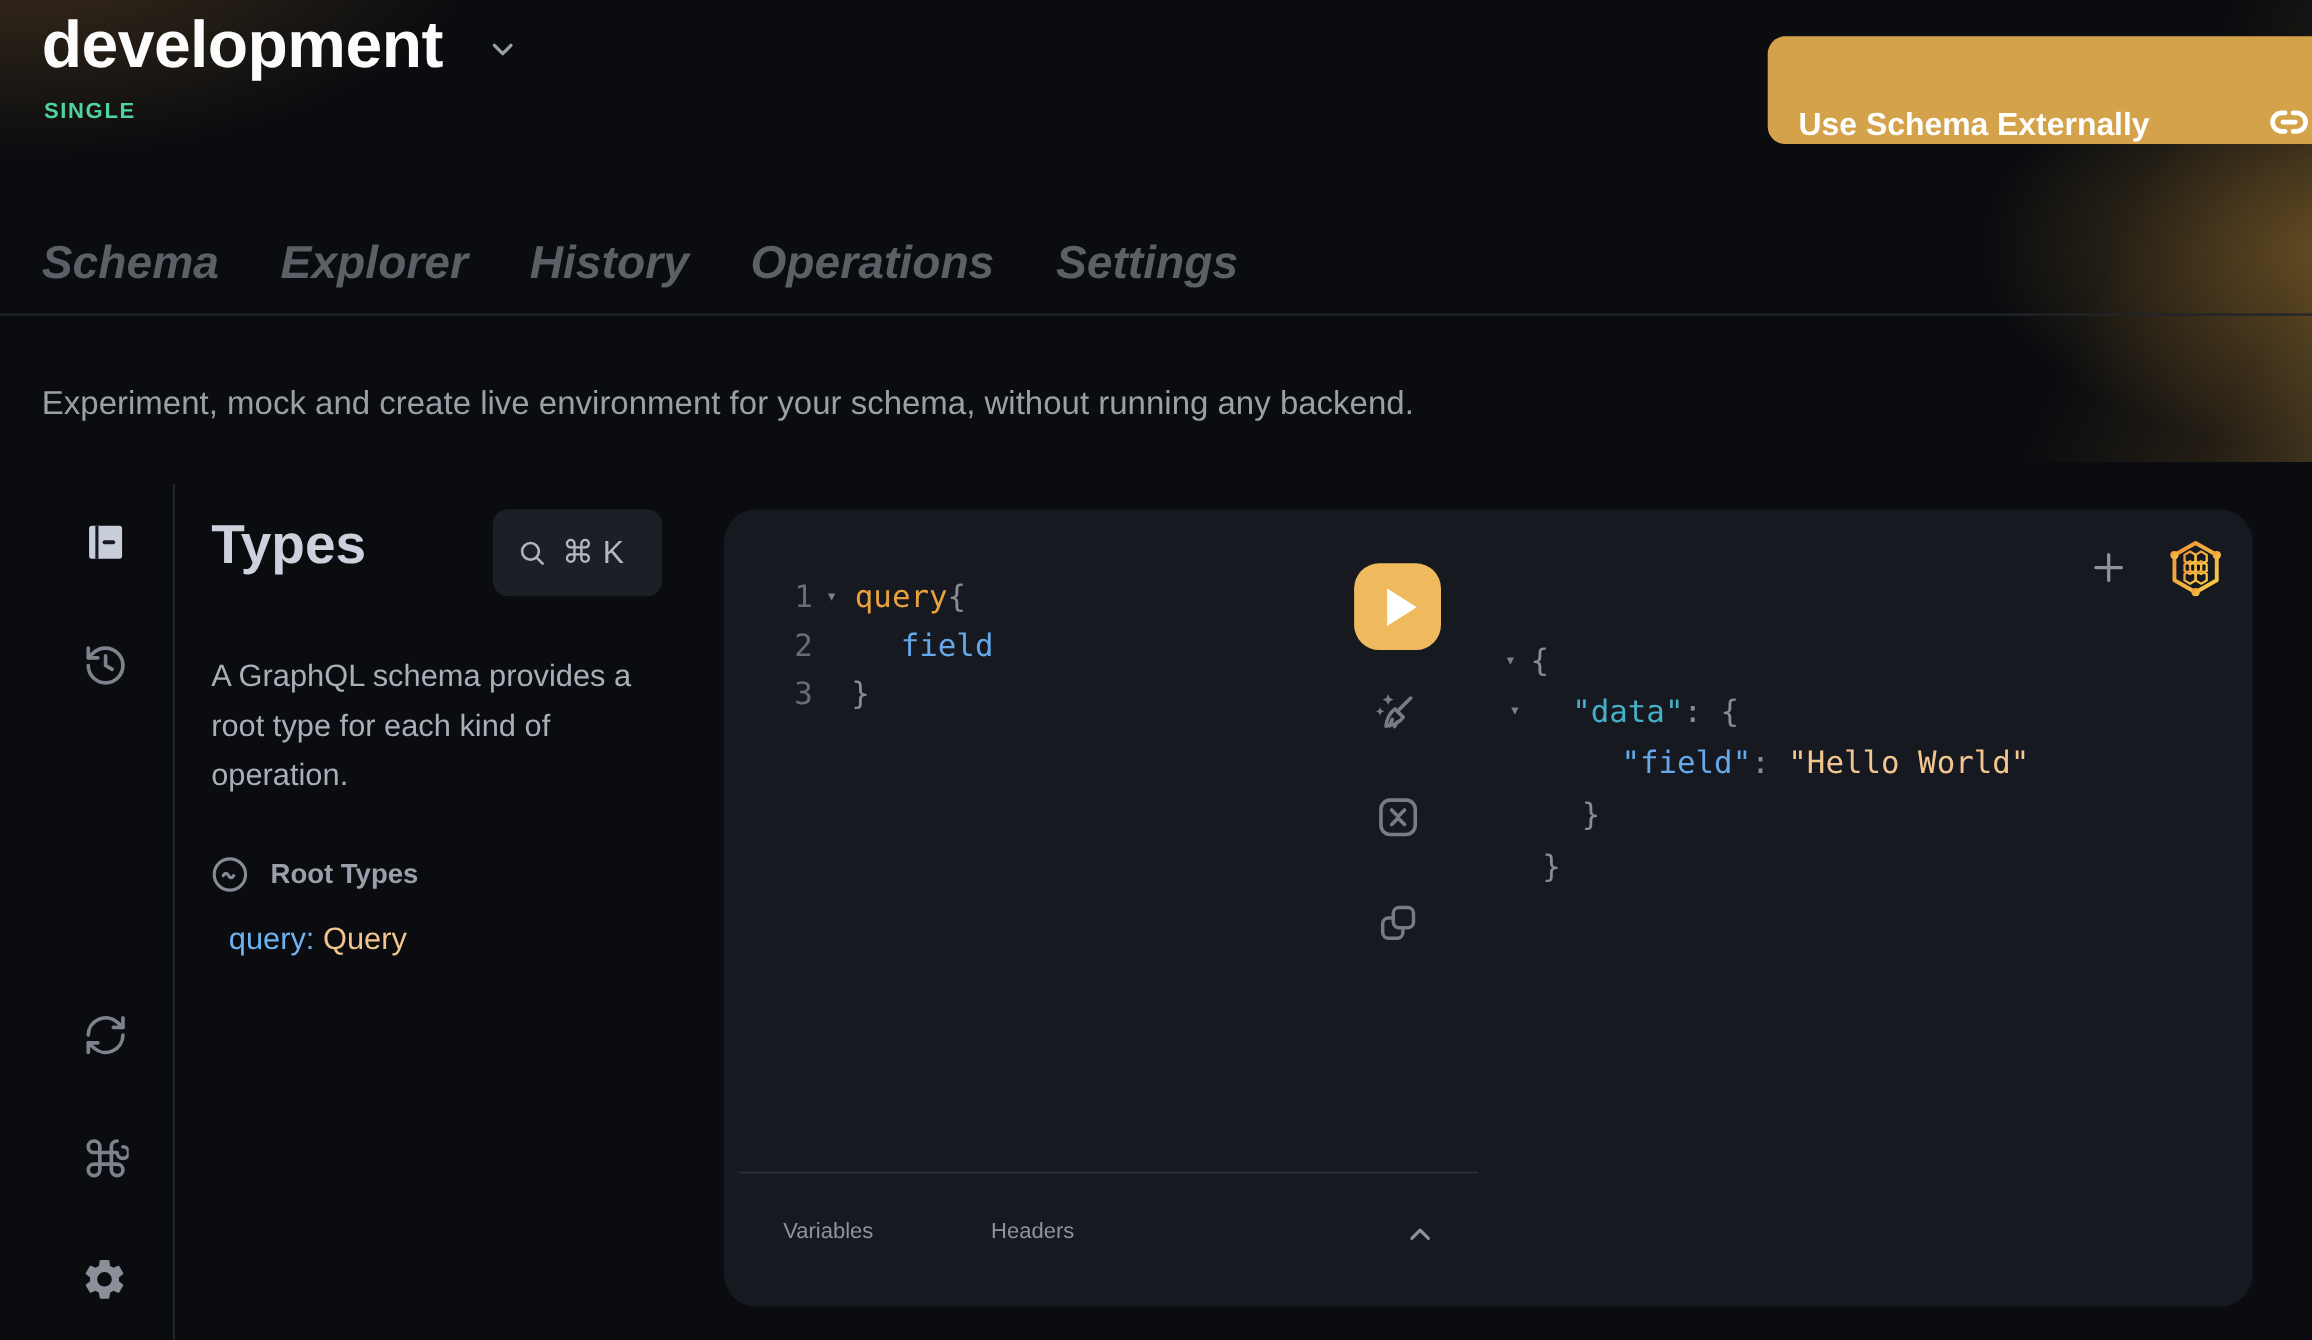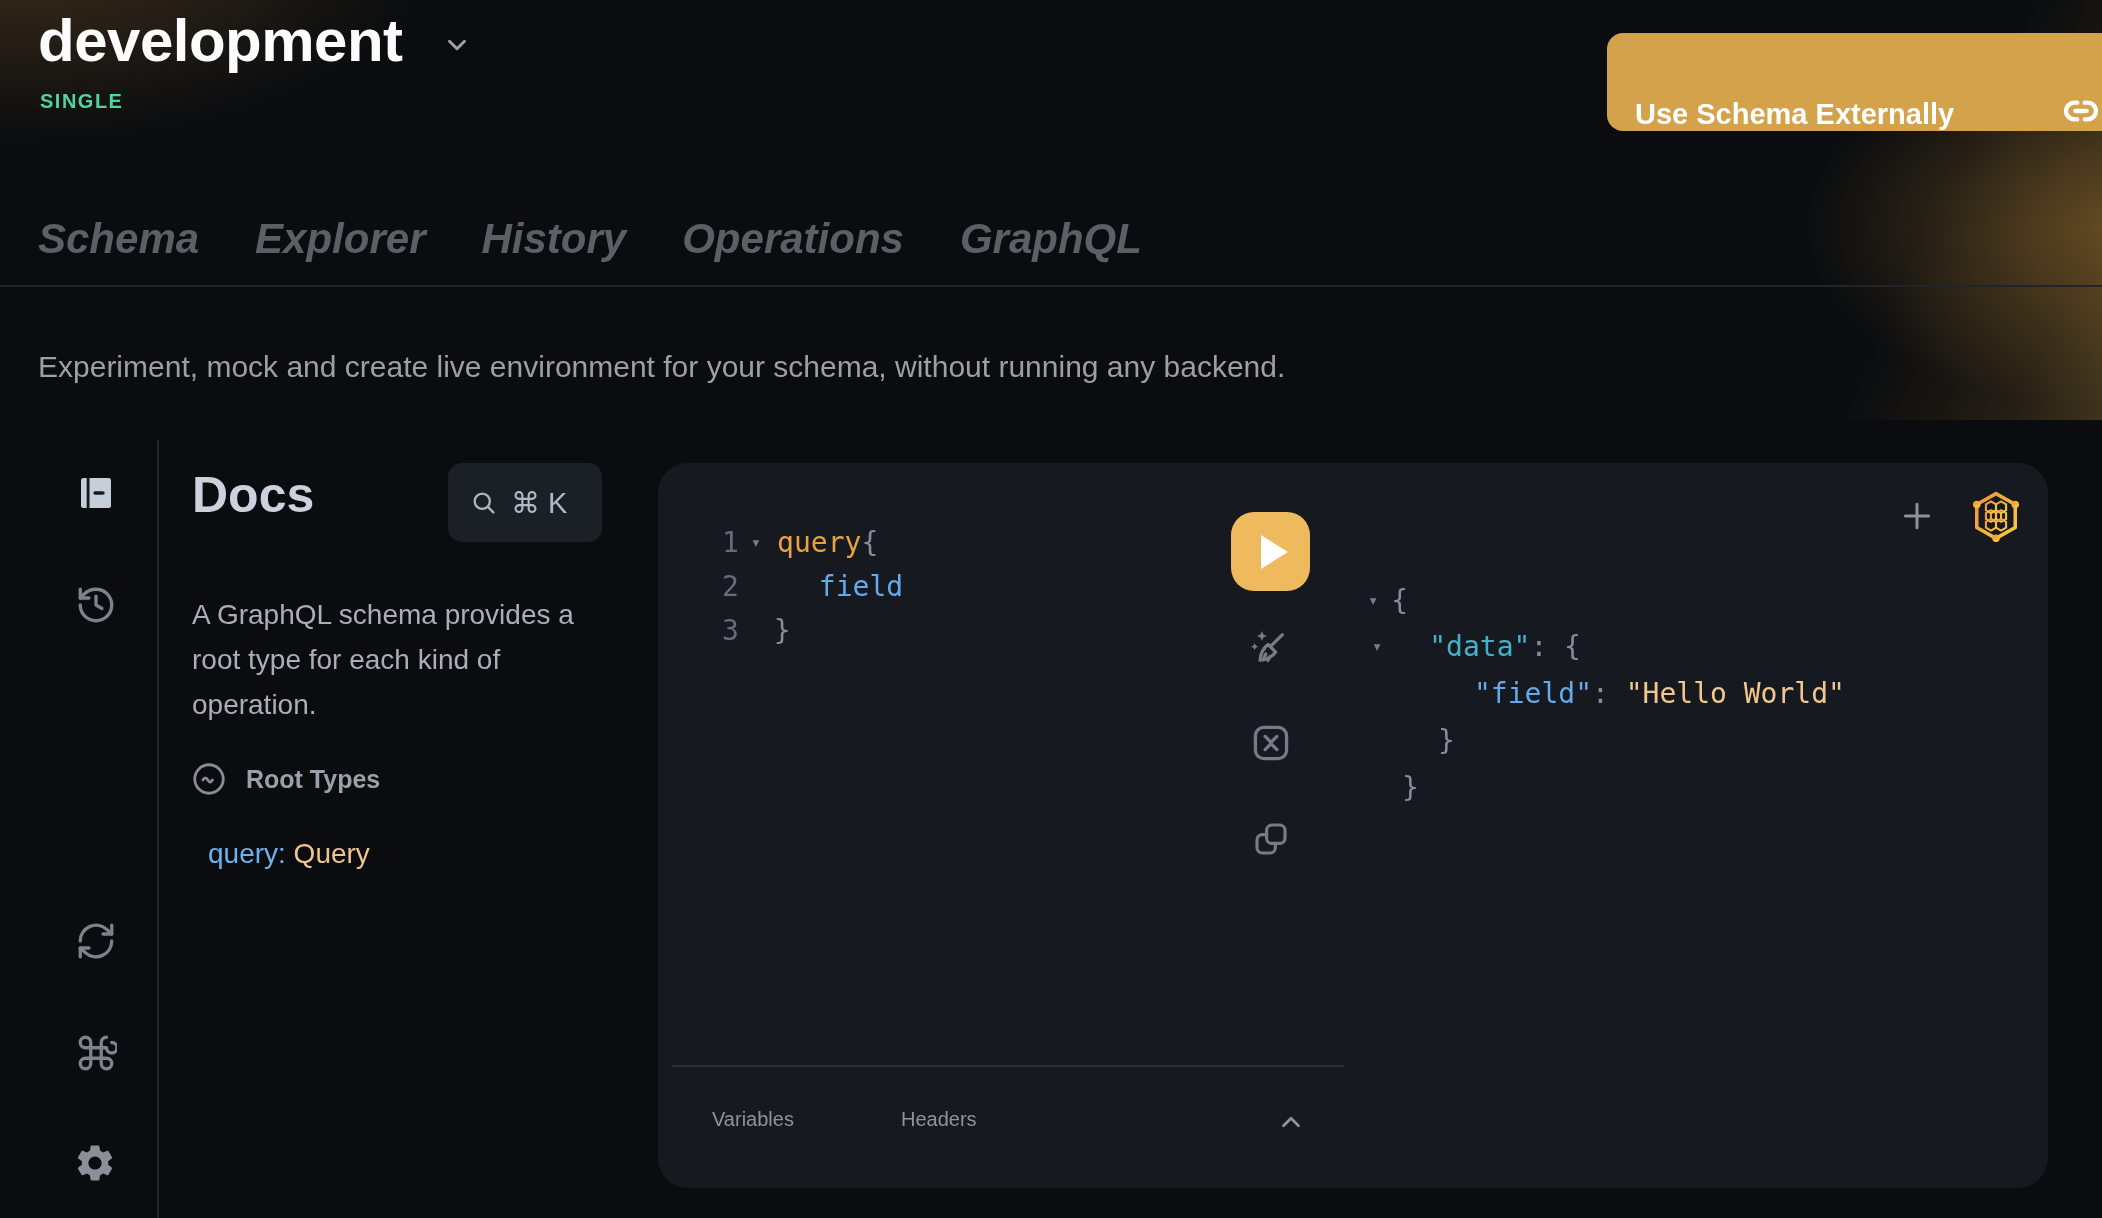--- a/index.html
+++ b/index.html
@@ -38,21 +38,21 @@
   
   .side-divider{left:157px;top:440px;width:2px;height:778px;background:#212429;}
   .side-icon{width:44px;height:44px;display:flex;align-items:center;justify-content:center;cursor:pointer;}
 
   
   .docs-title{left:192px;top:466px;font-size:50px;font-weight:700;color:#ccd1dd;}
   .search-btn{left:448px;top:463px;width:154px;height:79px;border-radius:14px;background:#1b1f26;
     display:flex;align-items:center;gap:13px;padding-left:22px;box-sizing:border-box;cursor:pointer;}
   .search-btn .kbd{font-size:29px;color:#b3b8c4;}
   .docs-desc{left:192px;top:592px;width:430px;font-size:28px;line-height:45px;color:#a9aeb9;}
-  .root-row{left:190px;top:760px;display:flex;align-items:center;gap:18px;text-align:center;}
+  .root-row{left:190px;top:776px;display:flex;align-items:center;gap:18px;text-align:center;}
   .root-label{font-size:25px;font-weight:700;color:#99a0aa;}
   .query-row{left:208px;top:838px;font-size:28px;}
   .tok-qblue{color:#6cb2f1;} .tok-qpeach{color:#f0c48e;}
 
   
   .editor-panel{left:658px;top:463px;width:1390px;height:725px;border-radius:30px;background:#16191f;}
   .mono{font-family:"DejaVu Sans Mono",monospace;font-size:28px;white-space:pre;}
   .gutter{color:#676c75;}
   .fold{color:#7a7f89;font-size:17px;}
   .tok-kw{color:#e8a23e;} .tok-punct{color:#878d95;} .tok-field{color:#66a9ea;}
@@ -96,21 +96,21 @@
     </svg>
   </span>
 </div>
 
 <div class="abs tabbar-divider"></div>
 <div class="abs tabbar">
   <div class="tab">Schema</div>
   <div class="tab">Explorer</div>
   <div class="tab">History</div>
   <div class="tab">Operations</div>
-  <div class="tab">GraphQL</div>
+  <div class="tab">Settings</div>
 </div>
 
 <div class="abs subtitle">Experiment, mock and create live environment for your schema, without running any backend.</div>
 
 <div class="abs side-divider"></div>
 
 <div class="abs side-icon" style="left:74px;top:471px;">
   <svg width="40" height="40" viewBox="0 0 24 24">
     <path fill="#c7cdd9" d="M4.5 3h15A1.5 1.5 0 0 1 21 4.5v15a1.5 1.5 0 0 1-1.5 1.5h-15A1.5 1.5 0 0 1 3 19.5v-15A1.5 1.5 0 0 1 4.5 3Z"></path>
     <rect x="6.4" y="3" width="1.7" height="18" fill="#16191f"></rect>
@@ -140,21 +140,21 @@
     <path d="M18 3a3 3 0 0 0-3 3v12a3 3 0 1 0 3-3H6a3 3 0 1 0 3 3V6a3 3 0 1 0-3 3h12a3 3 0 1 0 3-3"></path>
   </svg>
 </div>
 
 <div class="abs side-icon" style="left:73px;top:1141px;">
   <svg width="44" height="44" viewBox="0 0 24 24">
     <path fill="#8a8f99" d="M19.14 12.94c.04-.3.06-.61.06-.94 0-.32-.02-.64-.07-.94l2.03-1.58c.18-.14.23-.41.12-.61l-1.92-3.32c-.12-.22-.37-.29-.59-.22l-2.39.96c-.5-.38-1.03-.7-1.62-.94l-.36-2.54c-.04-.24-.24-.41-.48-.41h-3.84c-.24 0-.43.17-.47.41l-.36 2.54c-.59.24-1.13.57-1.62.94l-2.39-.96c-.22-.08-.47 0-.59.22L2.74 8.87c-.12.21-.08.47.12.61l2.03 1.58c-.05.3-.09.63-.09.94s.02.64.07.94l-2.03 1.58c-.18.14-.23.41-.12.61l1.92 3.32c.12.22.37.29.59.22l2.39-.96c.5.38 1.03.7 1.62.94l.36 2.54c.05.24.24.41.48.41h3.84c.24 0 .44-.17.47-.41l.36-2.54c.59-.24 1.13-.56 1.62-.94l2.39.96c.22.08.47 0 .59-.22l1.92-3.32c.12-.22.07-.47-.12-.61l-2.01-1.58zM12 15.6c-1.98 0-3.6-1.62-3.6-3.6s1.62-3.6 3.6-3.6 3.6 1.62 3.6 3.6-1.62 3.6-3.6 3.6z"></path>
   </svg>
 </div>
 
-<div class="abs docs-title">Docs</div>
+<div class="abs docs-title">Types</div>
 
 <div class="abs search-btn">
   <span>
     <svg width="28" height="28" viewBox="0 0 24 24" fill="none" stroke="#aeb4c0" stroke-width="2" stroke-linecap="round">
         <circle cx="10.5" cy="10.5" r="6.5"></circle>
         <path d="m15.5 15.5 4.5 4.5"></path>
       </svg>
   </span>
   <span class="kbd">⌘ K</span>
 </div>

